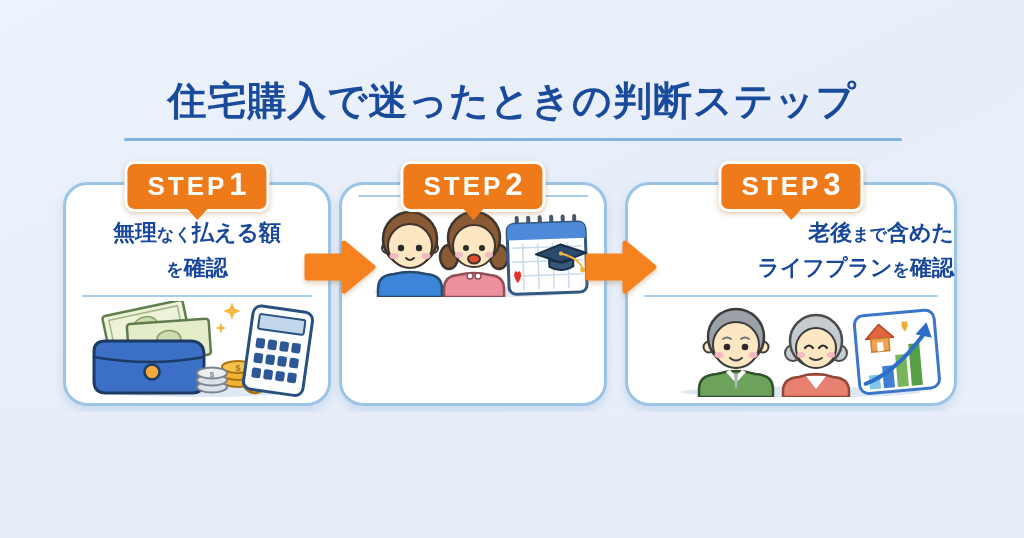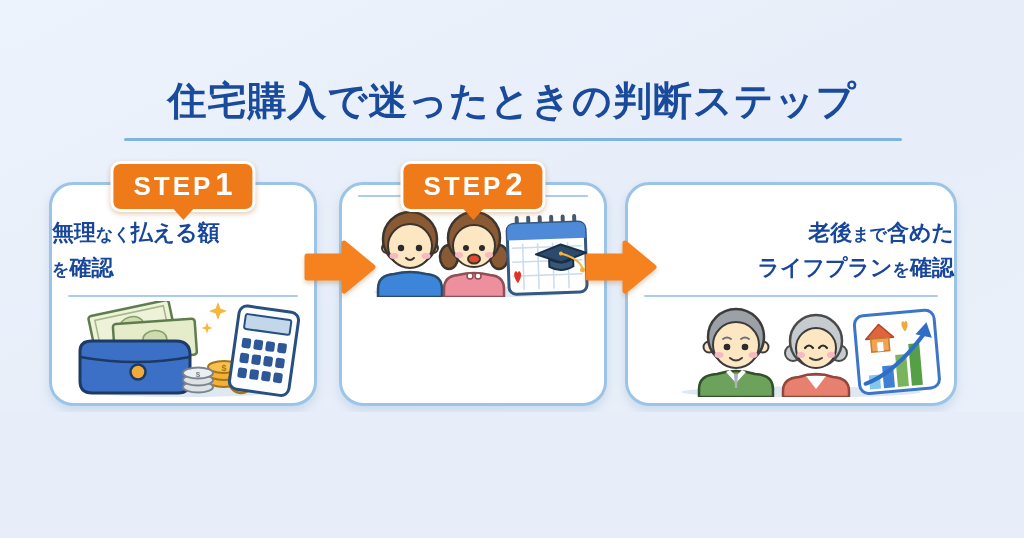--- a/index.html
+++ b/index.html
@@ -22,40 +22,40 @@
   }
   .title-underline {
     position:absolute; top:138px; left:124px; width:778px; height:3px;
     background:#7fb4e1; border-radius:2px;
   }
   .card {
     position:absolute; top:182px; height:224px;
     background:#ffffff; border:3px solid #9cc4e6; border-radius:24px;
     box-shadow:0 5px 10px rgba(120,160,205,.25);
   }
-  .card1 { left:49px;  width:268px; }
+  .card1 { left:63px;  width:268px; }
   .card2 { left:339px; width:268px; }
   .card3 { left:625px; width:332px; }
   .badge {
     position:absolute; top:-24px; left:50%; transform:translateX(-50%);
     background:#ef7a1a; color:#fff;
     border:3px solid #ffffff; border-radius:10px;
     padding:2px 20px 4px; white-space:nowrap;
     font-weight:800; font-size:26px; letter-spacing:3px; line-height:1.25;
     box-shadow:0 2px 5px rgba(160,90,20,.3);
   }
   .badge-num { font-size:31px; letter-spacing:0; margin-left:2px; }
   .badge-pointer {
     position:absolute; left:50%; bottom:-11px; transform:translateX(-50%);
     width:0; height:0;
     border-left:10px solid transparent; border-right:10px solid transparent;
     border-top:11px solid #ef7a1a;
   }
   .heading {
-    margin-top:30px; 
+    margin-top:30px; text-align:center;
     color:#17469a; font-weight:800; line-height:1.45;
   }
   .card3 .heading { text-align:right; padding-left:52px; }
   .seg-lg { font-size:22px; }
   .seg-sm { font-size:17px; }
   .divider { height:2px; background:#a9cdec; border-radius:2px; margin:10px 16px 0; }
   .illustration {
     height:98px; margin-top:3px;
     display:flex; align-items:center; justify-content:center;
   }
@@ -216,20 +216,24 @@
     </div>
   </section>
 
   <div class="arrow arrow2">
     <svg width="72" height="56" viewBox="0 0 72 56">
       <polygon points="3,17 40,17 40,4 69,28 40,52 40,39 3,39" fill="#f5821f" stroke="#f5821f" stroke-width="5" stroke-linejoin="round"></polygon>
     </svg>
   </div>
 
   <section class="card card3">
+    <div class="badge">
+      <span>STEP</span><span class="badge-num">3</span>
+      <i class="badge-pointer"></i>
+    </div>
     <h2 class="heading"><span class="seg-lg">老後</span><span class="seg-sm">まで</span><span class="seg-lg">含めた</span><br><span class="seg-lg">ライフプラン</span><span class="seg-sm">を</span><span class="seg-lg">確認</span></h2>
     <div class="divider"></div>
     <div class="illustration">
       <svg width="300" height="96" viewBox="0 0 300 96">
         <ellipse cx="160" cy="91" rx="120" ry="5.5" fill="#dde8f3"></ellipse>
         <g>
           <path d="M58,96 L58,88 Q58,74 76,73 Q85,70 95,70 Q105,70 114,73 Q132,74 132,88 L132,96 Z" fill="#6da25c" stroke="#33502c" stroke-width="2.5"></path>
           <path d="M85,71 L95,82 L105,71 L101,69 L95,75 L89,69 Z" fill="#ffffff"></path>
           <polygon points="93,73 97,73 96,87 94,87" fill="#aab2ba"></polygon>
           <circle cx="68" cy="46" r="5.5" fill="#fde7c3" stroke="#3c3c3c" stroke-width="2"></circle>

